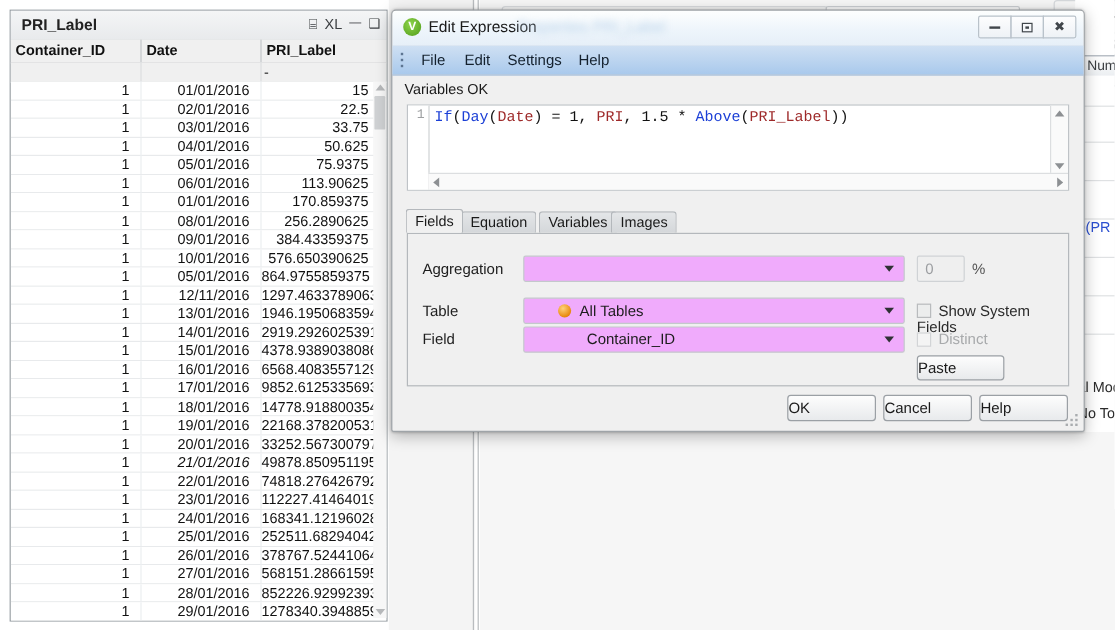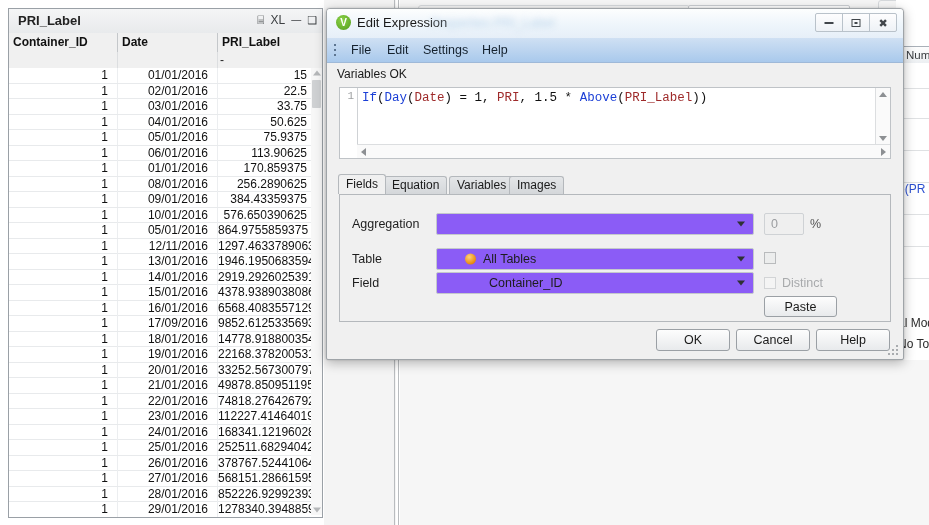--- a/index.html
+++ b/index.html
@@ -302,40 +302,40 @@
     background:#f0f0f0; top:-2px; height:20px; line-height:19px; z-index:3;
     border-color:#b4b8bc;
   }
   .tab-panel {
     position:absolute; left:12px; top:185px; width:552px; height:128px;
     border:1px solid #b4b8bc; background:#f0f0f0; box-sizing:border-box;
   }
 
   .fld-lbl { position:absolute; font-size:12.5px; color:#1d1d1d; }
   .combo {
-    position:absolute; box-sizing:border-box; border:1px solid #c4c8cc; background:#8b5cf6;
+    position:absolute; box-sizing:border-box; border:1px solid #c4c8cc; background:#f0abfc;
     border-radius:2px; font-size:12.5px; color:#1d1d1d; line-height:21px;
   }
   .combo .arrow {
     position:absolute; right:8px; top:50%; transform:translateY(-50%);
     border-left:4px solid transparent; border-right:4px solid transparent; border-top:5px solid #2e3134;
   }
   .combo.dim { background:#efefef; border-color:#cfd2d5; color:#9b9da0; }
   .combo .orb {
     position:absolute; left:28px; top:50%; transform:translateY(-50%);
     width:11px; height:11px; border-radius:50%;
     background:radial-gradient(circle at 38% 32%, #ffd27a, #e8890d 70%, #c26f05);
   }
   .combo .txt { position:absolute; top:0; line-height:21px; }
 
   .btn {
     position:absolute; box-sizing:border-box;
     border:1px solid #9ba0a5; border-radius:3px;
     background:linear-gradient(#fdfdfd,#e8eaec);
-    font-size:12.5px; color:#1a1a1a; text-align:center;
+    font-size:12.5px; color:#1a1a1a; text-align:left;
   }
 
   .dlg-grip {
     position:absolute; right:4px; bottom:3px; width:11px; height:11px;
   }
   .dlg-grip i {
     position:absolute; width:2px; height:2px; background:#a9acaf;
   }
 
   
@@ -545,41 +545,41 @@
           <div class="td num sep" style="left: 108px; width: 96px;">15/01/2016</div>
           <div class="td num sep" style="left: 208px; width: 95px;">4378.9389038086</div>
         </div>
         <div class="trow">
           <div class="td num" style="left: 0px; width: 104px;">1</div>
           <div class="td num sep" style="left: 108px; width: 96px;">16/01/2016</div>
           <div class="td num sep" style="left: 208px; width: 95px;">6568.4083557129</div>
         </div>
         <div class="trow">
           <div class="td num" style="left: 0px; width: 104px;">1</div>
-          <div class="td num sep" style="left: 108px; width: 96px;">17/09/2016</div>
+          <div class="td num sep" style="left: 108px; width: 96px;">17/01/2016</div>
           <div class="td num sep" style="left: 208px; width: 95px;">9852.6125335693</div>
         </div>
         <div class="trow">
           <div class="td num" style="left: 0px; width: 104px;">1</div>
           <div class="td num sep" style="left: 108px; width: 96px;">18/01/2016</div>
           <div class="td num sep" style="left: 208px; width: 95px;">14778.918800354</div>
         </div>
         <div class="trow">
           <div class="td num" style="left: 0px; width: 104px;">1</div>
           <div class="td num sep" style="left: 108px; width: 96px;">19/01/2016</div>
           <div class="td num sep" style="left: 208px; width: 95px;">22168.378200531</div>
         </div>
         <div class="trow">
           <div class="td num" style="left: 0px; width: 104px;">1</div>
           <div class="td num sep" style="left: 108px; width: 96px;">20/01/2016</div>
           <div class="td num sep" style="left: 208px; width: 95px;">33252.567300797</div>
         </div>
         <div class="trow">
           <div class="td num" style="left: 0px; width: 104px;">1</div>
-          <div class="td num sep" style="left: 108px; width: 96px;">21/01/2016</div>
+          <div class="td num sep" style="left: 108px; width: 96px; font-style: italic;">21/01/2016</div>
           <div class="td num sep" style="left: 208px; width: 95px;">49878.850951195</div>
         </div>
         <div class="trow">
           <div class="td num" style="left: 0px; width: 104px;">1</div>
           <div class="td num sep" style="left: 108px; width: 96px;">22/01/2016</div>
           <div class="td num sep" style="left: 208px; width: 95px;">74818.276426792</div>
         </div>
         <div class="trow">
           <div class="td num" style="left: 0px; width: 104px;">1</div>
           <div class="td num sep" style="left: 108px; width: 96px;">23/01/2016</div>
@@ -690,21 +690,21 @@
       </div>
       <div class="fld-lbl" style="left:470px; top:22px; color:#555;">%</div>
 
       <div class="fld-lbl" style="left:12px; top:57px;">Table</div>
       <div class="combo" style="left:96px; top:53px; width:318px; height:22px;">
         <span class="orb"></span>
         <span class="txt" style="left:46px;">All Tables</span>
         <span class="arrow"></span>
       </div>
       <div style="position:absolute; left:424px; top:57px;">
-        <span class="cbox gray"></span>
+        <span class="cbox gray"></span><span class="lbl" style="font-size:12.5px;">Show System Fields</span>
       </div>
 
       <div class="fld-lbl" style="left:12px; top:81px;">Field</div>
       <div class="combo" style="left:96px; top:77px; width:318px; height:22px;">
         <span class="txt" style="left:52px;">Container_ID</span>
         <span class="arrow"></span>
       </div>
       <div style="position:absolute; left:424px; top:81px;">
         <span class="cbox dim"></span><span class="lbl dim" style="font-size:12.5px;">Distinct</span>
       </div>

